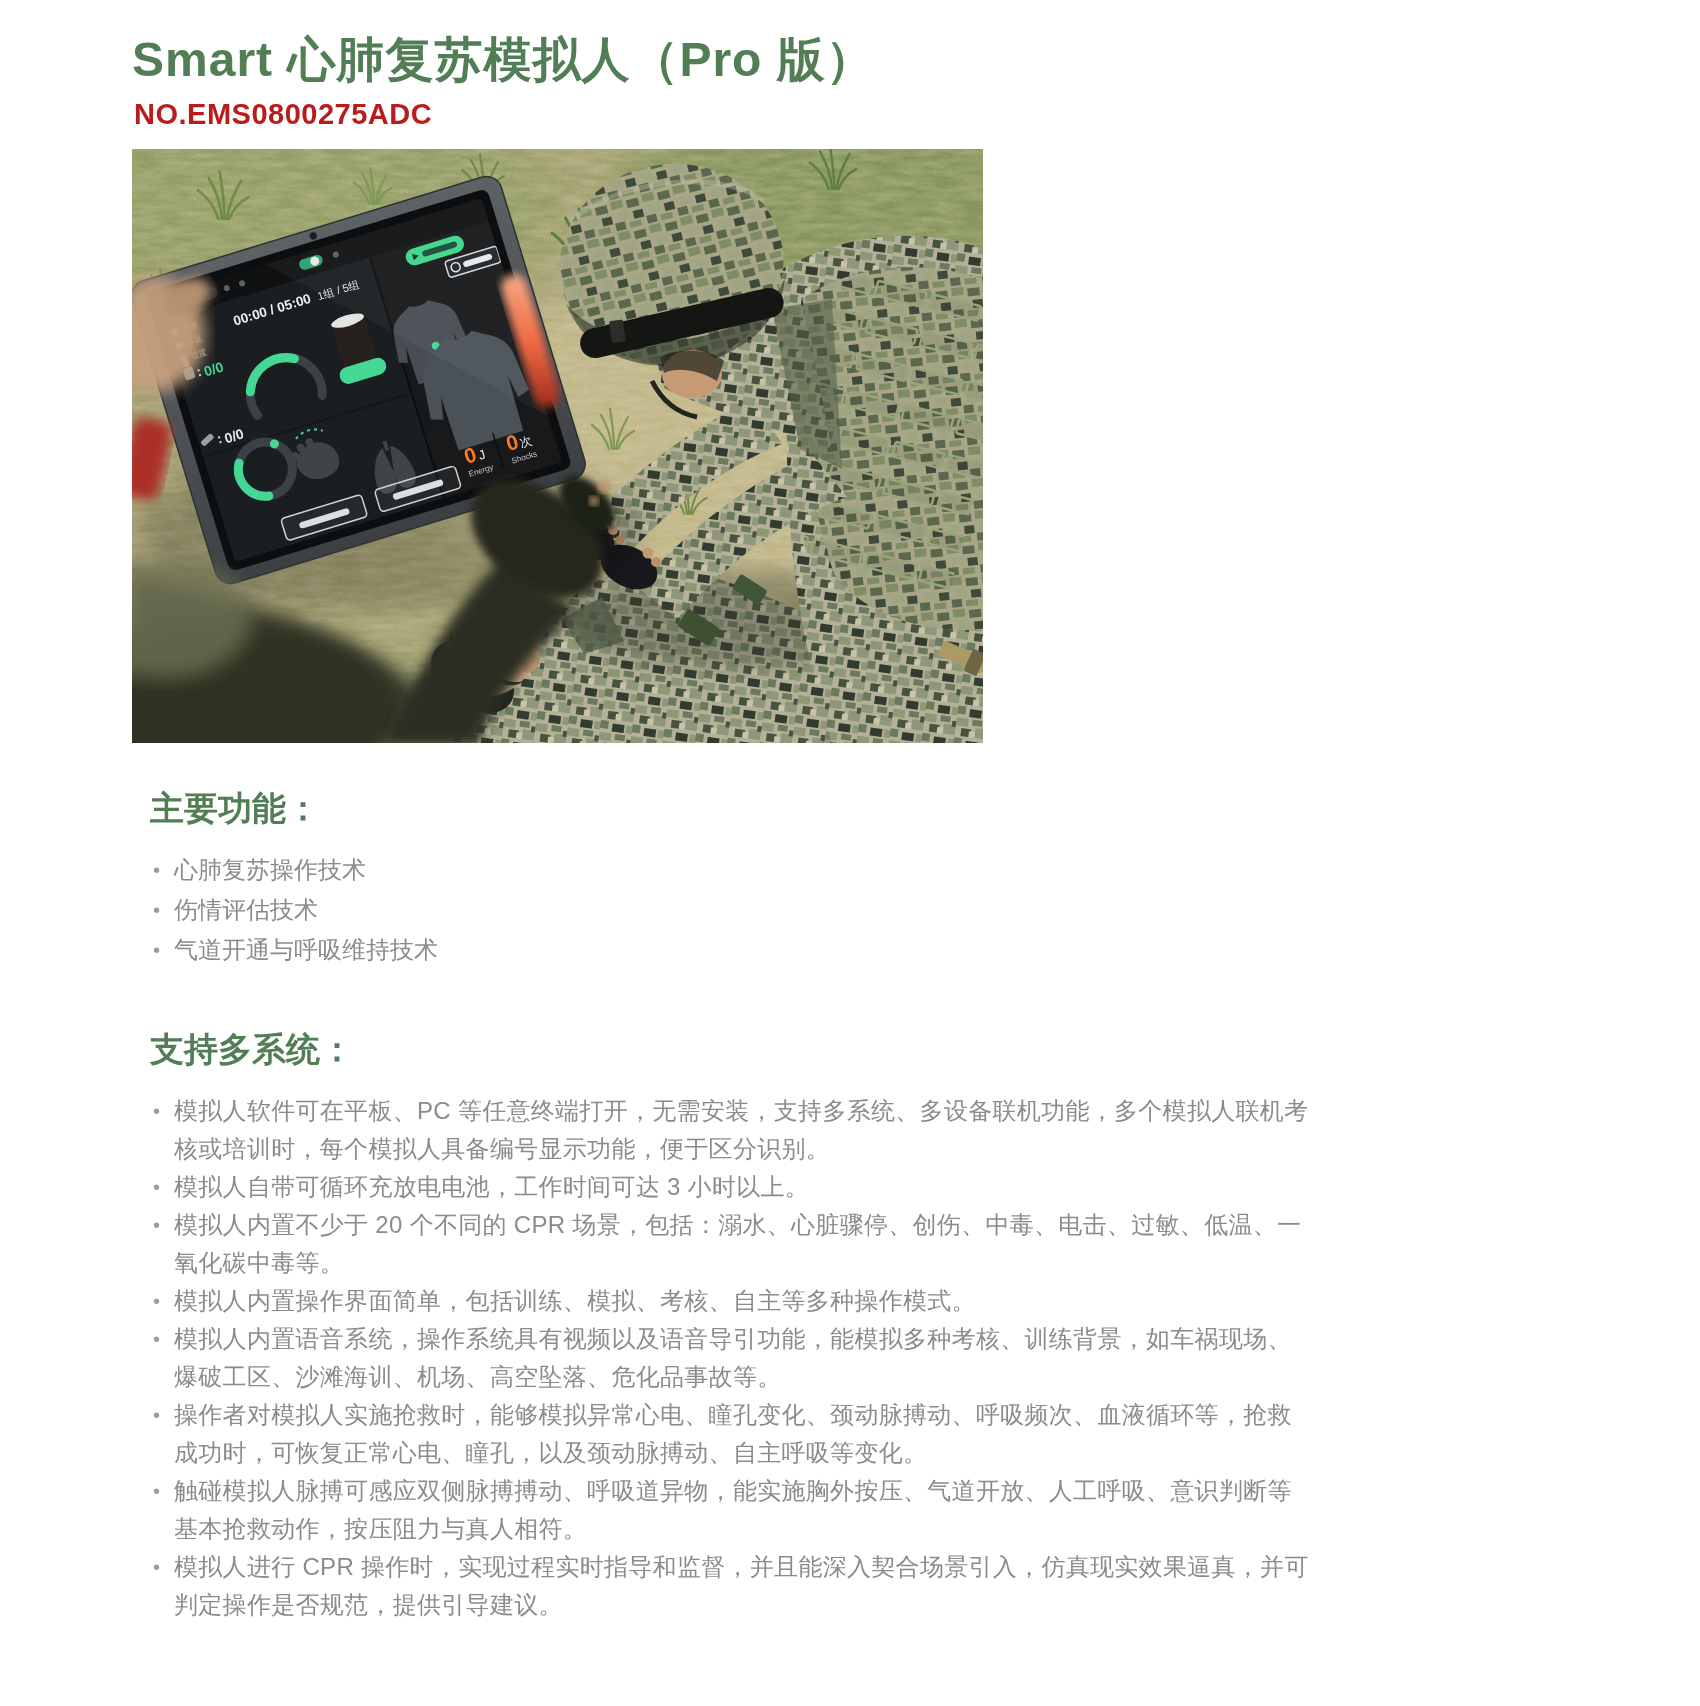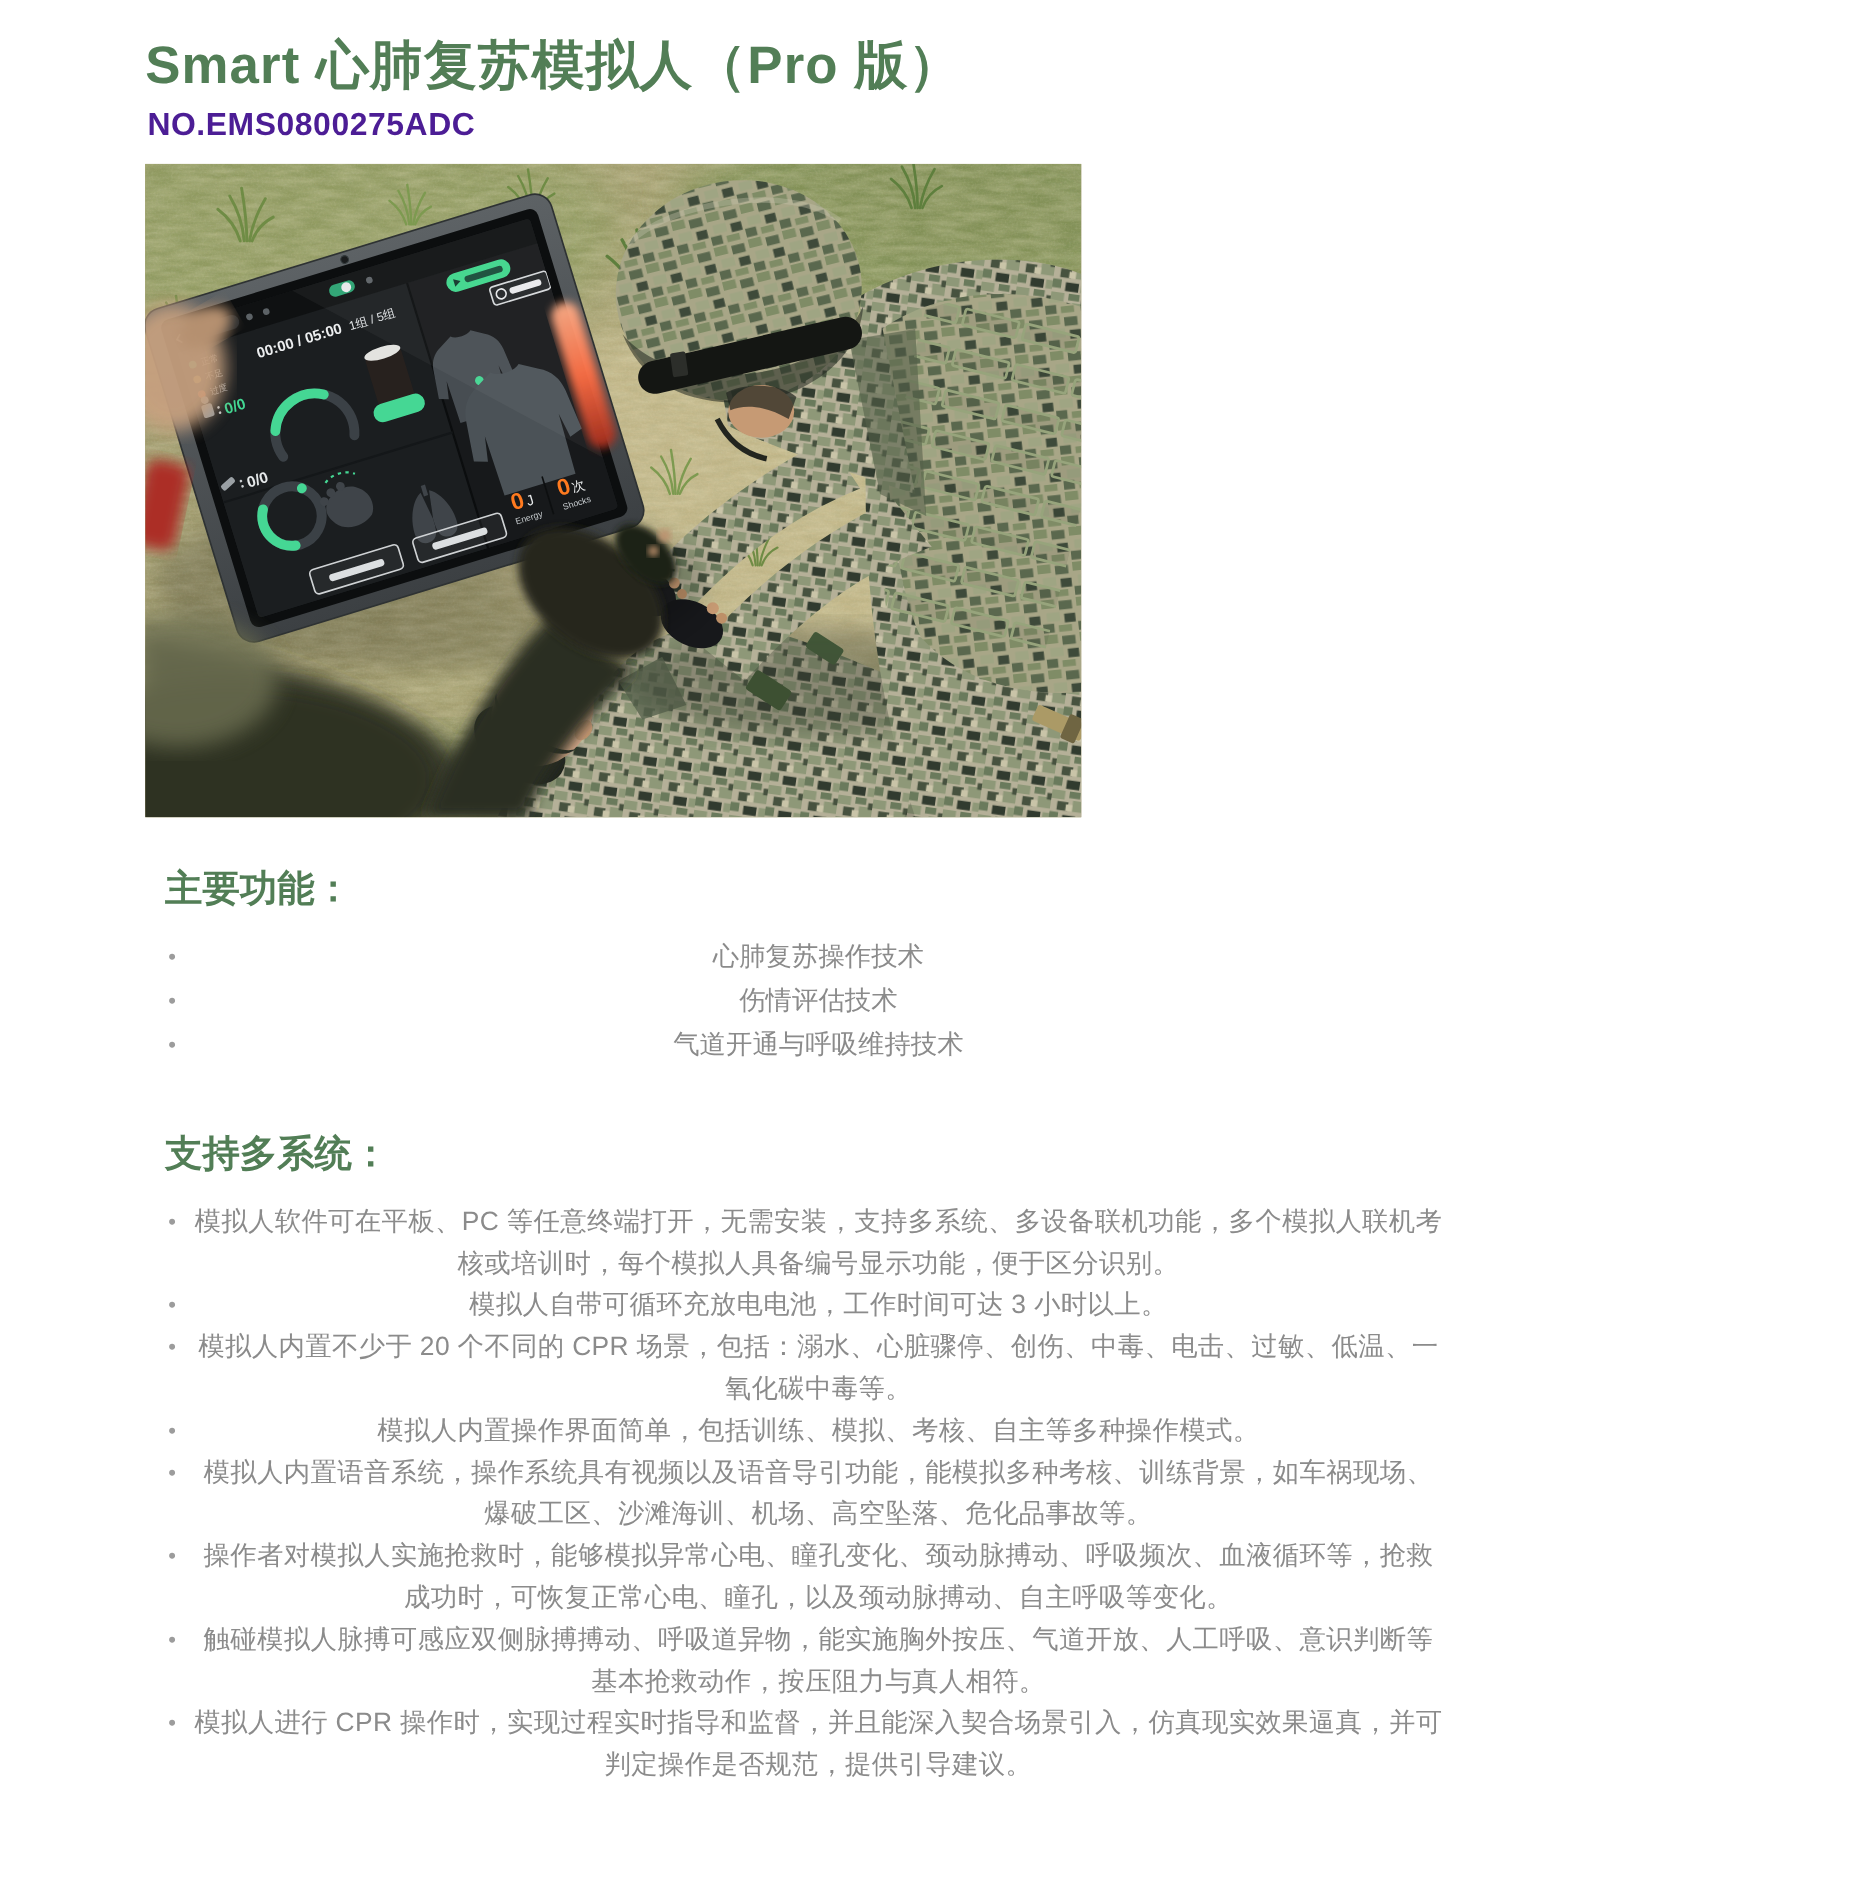--- a/index.html
+++ b/index.html
@@ -1,30 +1,30 @@
 <!DOCTYPE html>
 <html><head>
 <meta charset="utf-8">
 <style>
   html,body{margin:0;padding:0;background:#ffffff;}
   body{width:1700px;height:1706px;font-family:"Liberation Sans","DejaVu Sans",sans-serif;overflow:hidden;}
   .page{position:relative;width:1449px;height:1706px;background:#fff;}
   .content{padding:30px 135px 0 132px;}
   .title{font-size:48px;font-weight:700;color:#527e56;margin:0;letter-spacing:1px;line-height:1.25;}
-  .product-no{font-size:29px;font-weight:700;color:#4c1d95;margin:8px 0 0 2px;letter-spacing:.5px;}
+  .product-no{font-size:29px;font-weight:700;color:#b91c1c;margin:8px 0 0 2px;letter-spacing:.5px;}
   .photo{margin-top:18px;width:851px;height:594px;position:relative;overflow:hidden;background:#a59f70;}
   .photo svg{display:block;}
   .photo text{font-family:"Liberation Sans","DejaVu Sans",sans-serif;}
   .section{margin-top:44px;}
   .section.features{margin-top:58px;}
   .section-heading{font-size:34px;font-weight:700;color:#527e56;margin:0 0 0 18px;line-height:1.25;}
   ul{list-style:none;margin:0;padding:0;color:#8b8b8b;}
   ul.functions-list{margin:20px 0 0 18px;font-size:24px;line-height:40px;}
   ul.features-list{margin:22px 0 0 18px;font-size:24px;line-height:38px;letter-spacing:.3px;}
-  li{padding-left:24px;position:relative;text-align:center;}
+  li{padding-left:24px;position:relative;}
   li::before{content:"\2022";position:absolute;left:3px;top:0;color:#9c9c9c;font-size:20px;}
 </style>
 </head>
 <body>
 
 <div class="page">
   <div class="content">
     <h1 class="title">Smart 心肺复苏模拟人（Pro 版）</h1>
     <div class="product-no">NO.EMS0800275ADC</div>
 

